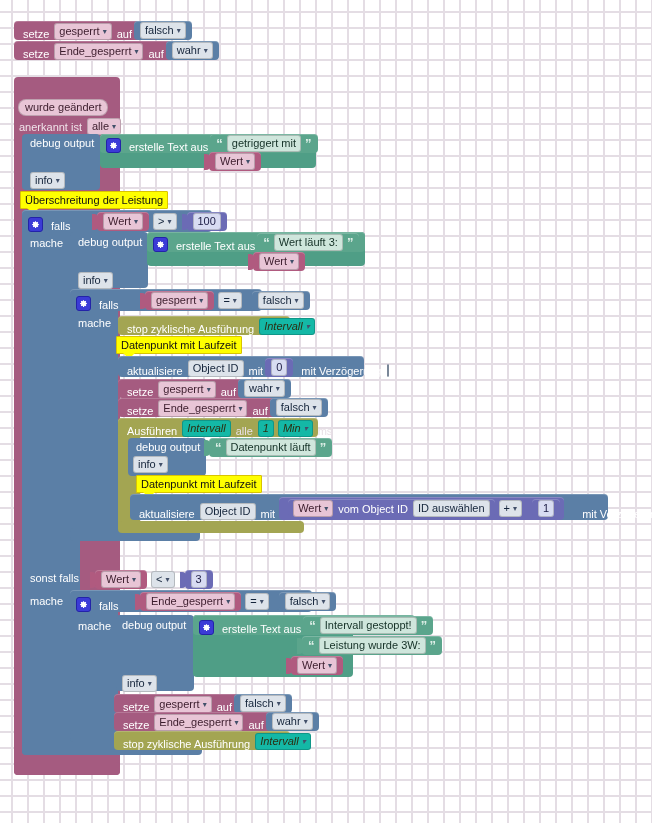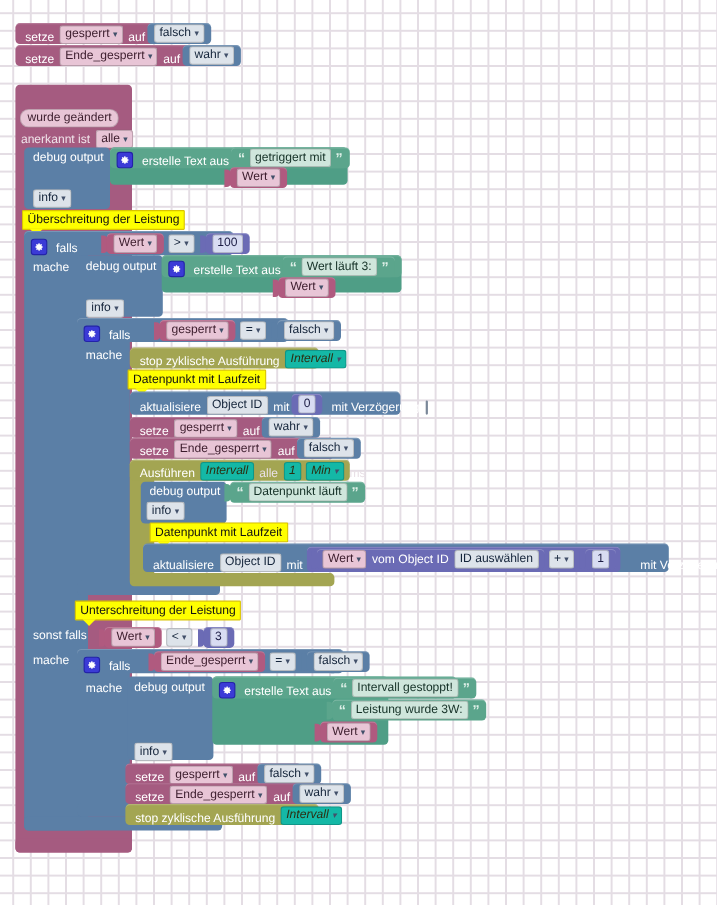--- a/index.html
+++ b/index.html
@@ -369,23 +369,20 @@
       <span class="fld drop" style="margin-left:4px">+</span>
       <span class="notch" style="color:#6b6bb5;margin-left:3px"></span>
       <span class="rep math">
         <span class="fld num">1</span>
       </span>
     </span>
     <span class="lbl" style="margin-left:18px">mit Verzögerung</span>
 
   </div>
 
-  <div class="blk comment" style="left:68px;top:546px;">
-    <span>Unterschreitung der Leistung</span>
-  </div>
 
   <div class="blk" style="left:30px;top:572px;color:#fff;">
     <span>sonst falls</span>
   </div>
   <div class="blk" style="left:90px;top:570px;display:flex;align-items:center;">
     <span class="notch" style="color:#b05a7f"></span>
     <span class="rep var">
       <span class="fld varname drop">Wert</span>
     </span>
     <span class="fld drop" style="margin-left:4px">&lt;</span>

